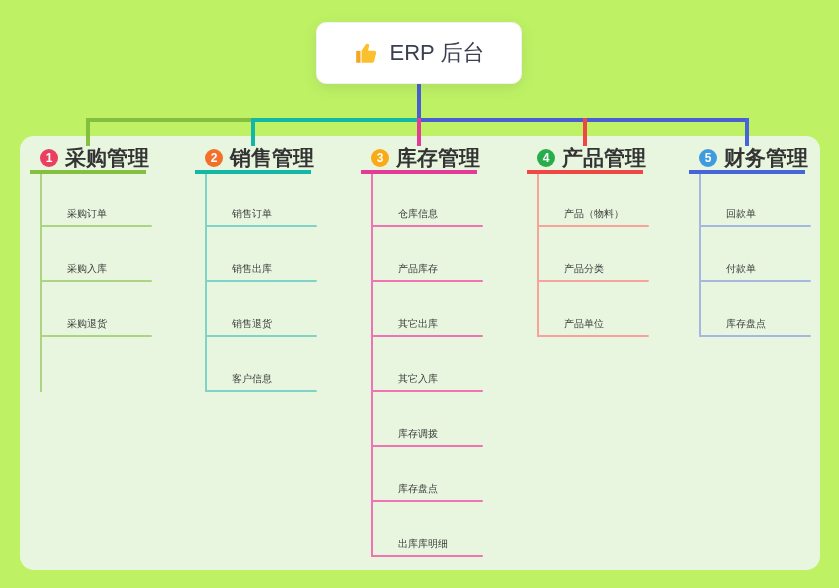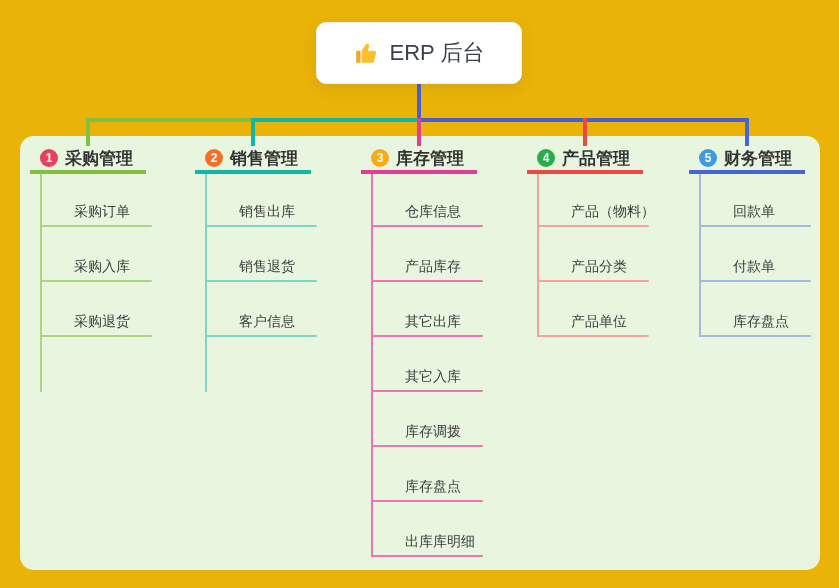--- a/index.html
+++ b/index.html
@@ -1,19 +1,19 @@
 <!DOCTYPE html>
 <html><head>
 <meta charset="utf-8">
 <title>ERP 后台</title>
 <style>
   * { margin:0; padding:0; box-sizing:border-box; }
   html,body { background:#ffffff; }
   body { font-family:"Liberation Sans","DejaVu Sans",sans-serif; }
-  .canvas { position:relative; width:839px; height:588px; background:#eab308; overflow:hidden; }
+  .canvas { position:relative; width:839px; height:588px; background:#bef264; overflow:hidden; }
 
   
   .panel { position:absolute; left:20px; top:136px; width:800px; height:434px;
            background:#e8f6df; border-radius:14px; }
 
   
   .root-node { position:absolute; left:316px; top:22px; width:206px; height:62px;
                background:#ffffff; border:1px solid #f1f1f1; border-radius:10px;
                box-shadow:0 4px 14px rgba(60,70,90,.12);
                display:flex; align-items:center; justify-content:center; gap:10px;
@@ -34,28 +34,28 @@
   
   .branch { position:absolute; top:146px; width:116px; }
   .branch-0 { left:30px; }  .branch-1 { left:195px; } .branch-2 { left:361px; }
   .branch-3 { left:527px; } .branch-4 { left:689px; }
 
   .topic { height:28px; display:flex; align-items:center; gap:7px; padding-left:10px;
            border-bottom:4px solid var(--line,#999); cursor:pointer; }
   .badge { width:18px; height:18px; min-width:18px; border-radius:50%;
            background:var(--badge,#999); color:#fff; font-size:12px; font-weight:700;
            display:flex; align-items:center; justify-content:center; line-height:1; }
-  .topic-label { font-size:17px; font-weight:600; color:#333333; white-space:nowrap; }
+  .topic-label { font-size:21px; font-weight:600; color:#333333; white-space:nowrap; }
 
   .children { position:relative; }
   .rail { position:absolute; left:10px; top:0; width:2px; background:var(--child-line,#ccc); }
   .rail-3 { height:163px; } .rail-4 { height:218px; } .rail-7 { height:383px; }
 
   .child { position:relative; height:55px; cursor:pointer; }
-  .child-label { position:absolute; left:44px; bottom:8px; font-size:14px; font-weight:500;
+  .child-label { position:absolute; left:37px; bottom:8px; font-size:10px; font-weight:500;
                  color:#3c3c3c; white-space:nowrap; }
   .child-underline { position:absolute; left:10px; bottom:2px; width:112px; height:2px;
                      background:var(--child-line,#ccc); border-radius:1px; }
 </style>
 </head>
 <body>
 
 <div class="canvas">
 
   <div class="panel" style="background: rgb(232, 246, 223);"></div>
@@ -103,20 +103,24 @@
   </div>
 
   <div class="branch branch-1" style="--line: #12b7a6; --child-line: #7fd4c7; --badge: #f3702a;">
     <div class="topic">
       <span class="badge">2</span>
       <span class="topic-label">销售管理</span>
     </div>
     <div class="children">
       <div class="rail rail-4"></div>
       <div class="child">
+        <span class="child-label">销售订单</span>
+        <span class="child-underline"></span>
+      </div>
+      <div class="child">
         <span class="child-label">销售出库</span>
         <span class="child-underline"></span>
       </div>
       <div class="child">
         <span class="child-label">销售退货</span>
         <span class="child-underline"></span>
       </div>
       <div class="child">
         <span class="child-label">客户信息</span>
         <span class="child-underline"></span>

